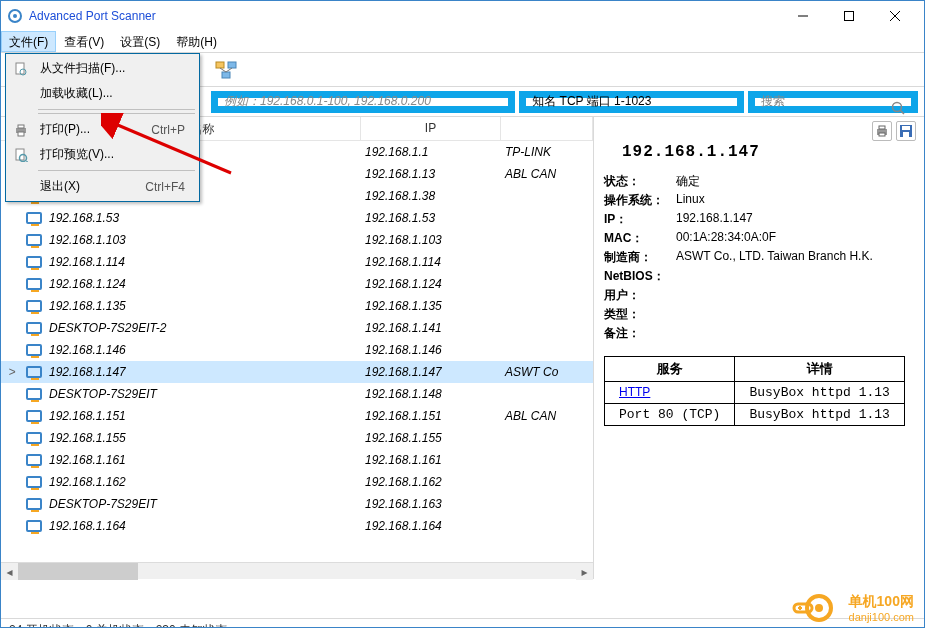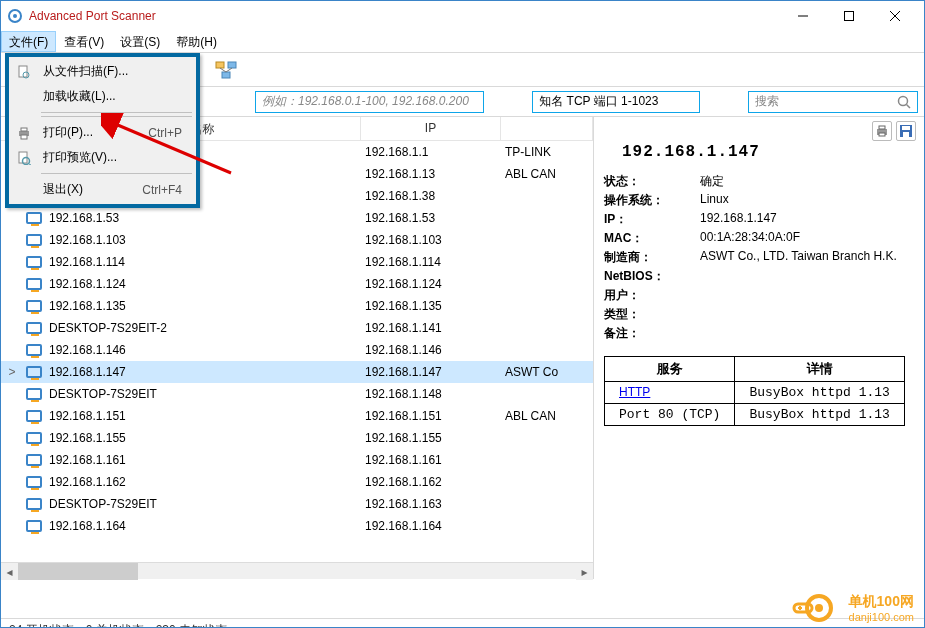--- a/index.html
+++ b/index.html
@@ -1,61 +1,61 @@
 <!DOCTYPE html>
 <html><head>
 <meta charset="utf-8">
 <style>
 * { margin:0; padding:0; box-sizing:border-box; font-family:"Microsoft YaHei","Segoe UI",Tahoma,sans-serif; font-size:12px; }
 body { background:#fff; width:925px; height:628px; overflow:hidden; position:relative; border:1px solid #3a84c8; }
 .titlebar { height:30px; display:flex; align-items:center; padding:0 6px; background:#fff; }
 .titlebar .icon { width:16px; height:16px; margin-right:6px; }
-.titlebar .title { flex:1; font-size:12px; color:#b91c1c; }
+.titlebar .title { flex:1; font-size:12px; color:#1d4ed8; }
 .winbtns { display:flex; }
 .winbtns div { width:46px; height:30px; display:flex; align-items:center; justify-content:center; color:#333; }
 .menubar { height:22px; display:flex; border-bottom:1px solid #d9d9d9; }
 .menubar .mi { padding:0 8px; line-height:22px; }
 .menubar .mi.active { background:#cde8ff; border:1px solid #98d0fb; padding:0 7px; line-height:20px; }
-.dropdown { position:absolute; left:4px; top:52px; width:195px; background:#f0f0f0; border:4px solid #0369a1; box-shadow:2px 2px 3px rgba(0,0,0,.25); z-index:50; padding:2px; }
+.dropdown { position:absolute; left:4px; top:52px; width:195px; background:#f0f0f0; border:1px solid #0369a1; box-shadow:2px 2px 3px rgba(0,0,0,.25); z-index:50; padding:2px; }
 .dropdown .row { display:flex; align-items:center; height:25px; padding:0 4px 0 0; }
 .dropdown .row.hover { background:#cde8ff; border:1px solid #98d0fb; height:25px; }
 .dropdown .iconcol { width:26px; display:flex; align-items:center; justify-content:center; }
 .dropdown .label { flex:1; padding-left:6px; }
 .dropdown .shortcut { color:#555; padding-right:8px; }
 .dropdown .sep { height:1px; background:#c0c0c0; margin:3px 2px 3px 30px; }
 .toolbar { height:34px; border-bottom:1px solid #d9d9d9; padding-left:210px; display:flex; align-items:center; }
 .tbicon { width:32px; height:26px; display:flex; align-items:center; justify-content:center; margin-right:2px; }
 .searchrow { height:30px; border-bottom:1px solid #d9d9d9; padding:3px 6px 3px 210px; display:flex; gap:4px; align-items:center; }
-.txt { border:1px solid #0ea5e9; height:22px; padding:0 6px; background:#fff; display:flex; align-items:center;margin-left:44px; }
+.txt { border:7px solid #0ea5e9; height:22px; padding:0 6px; background:#fff; display:flex; align-items:center; }
 .txt.italic { color:#888; font-style:italic; }
 .txt .ph { color:#888; }
 .searchbox { position:relative; }
 .searchbox .mag { position:absolute; right:6px; top:3px; color:#888; }
 .content { display:flex; height:462px; }
 .listpane { flex:1; min-width:0; display:flex; flex-direction:column; border-right:1px solid #d9d9d9; }
 .listhdr { height:24px; display:flex; border-bottom:1px solid #e5e5e5; background:#fff; }
 .listhdr .col { border-right:1px solid #e5e5e5; padding:4px 8px; color:#333; text-align:center; }
 .listbody { flex:1; overflow:hidden; position:relative; }
-.listrow { display:flex; align-items:center; height:22px; }
+.listrow { display:flex; align-items:center; height:22px;font-style:italic; }
 .listrow.sel { background:#cde8ff; }
 .listrow .expcol { width:22px; text-align:center; color:#666; }
 .listrow .iconcol { width:22px; display:flex; align-items:center; justify-content:center; }
 .listrow .namecol { width:316px; padding-left:4px; white-space:nowrap; overflow:hidden; }
 .listrow .ipcol   { width:140px; padding-left:4px; }
 .listrow .mfcol   { flex:1; padding-left:4px; white-space:nowrap; overflow:hidden; }
 .hscroll { height:17px; background:#f0f0f0; border-top:1px solid #dcdcdc; position:relative; }
 .hscroll .thumb { position:absolute; left:0; top:0; height:17px; width:120px; background:#cdcdcd; }
 .hscroll .arrow { position:absolute; top:0; width:17px; height:17px; background:#f0f0f0; display:flex; align-items:center; justify-content:center; color:#666; }
 .sidepane { width:330px; padding:8px 6px 6px 10px; font-family:"Courier New",monospace; font-size:13px; position:relative; overflow:hidden; }
 .sidepane .tools { position:absolute; right:8px; top:4px; display:flex; gap:4px; }
 .sidepane .tools .btn { width:20px; height:20px; border:1px solid #bbb; border-radius:2px; display:flex; align-items:center; justify-content:center; background:#fff; }
 .sidepane h2 { font-family:"Courier New",monospace; font-weight:bold; font-size:16px; margin:18px 0 12px 18px; letter-spacing:1px; }
 .kv { display:flex; margin-bottom:2px; }
 .kv .k { width:72px; font-weight:bold; }
-.kv .v { flex:1;margin-left:24px; }
+.kv .v { flex:1; }
 .svctbl { border-collapse:collapse; margin-top:14px; }
 .svctbl th, .svctbl td { border:1px solid #000; padding:3px 14px; font-family:"Courier New",monospace; font-size:13px; }
 .svctbl th { font-weight:bold; text-align:center; }
 .svctbl a { color:#0000ee; text-decoration:underline; }
 .statusbar { height:22px; border-top:1px solid #d9d9d9; padding:3px 8px; font-size:12px; color:#333;margin-top:39px; }
 .watermark { position:absolute; right:10px; bottom:4px; display:flex; align-items:center; gap:12px; }
 .monitor-blue { width:16px; height:12px; border:2px solid #3a84c8; border-radius:2px; position:relative; }
 .monitor-blue::after { content:""; position:absolute; bottom:-4px; left:3px; width:8px; height:2px; background:#f6a723; }
 .arrow-annot { position:absolute; z-index:60; pointer-events:none; }
 </style>

